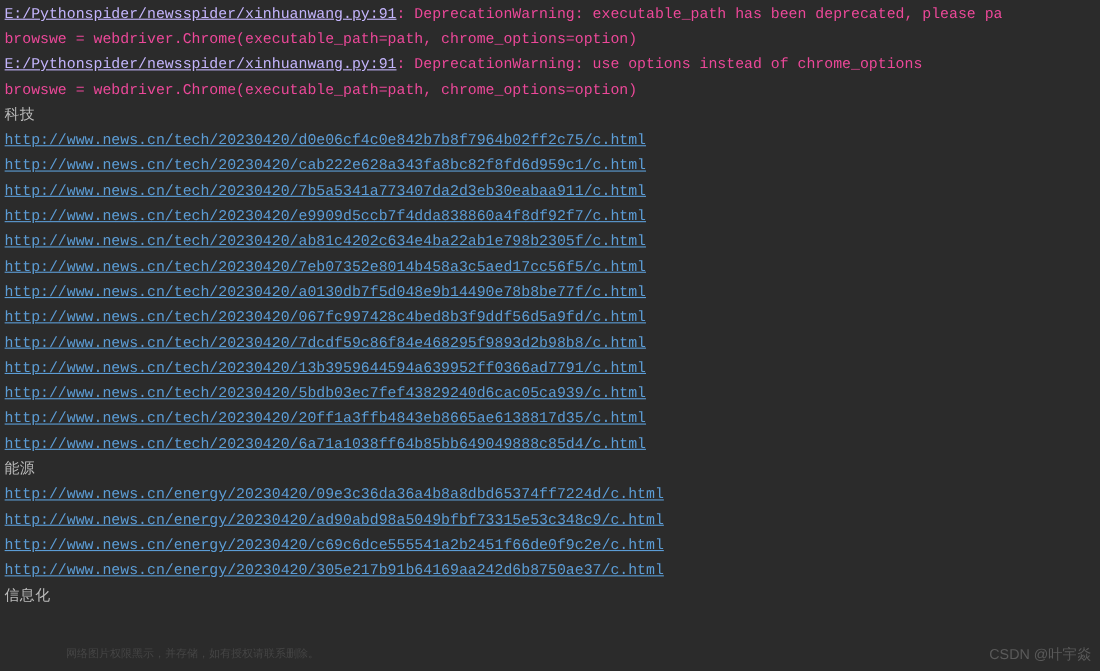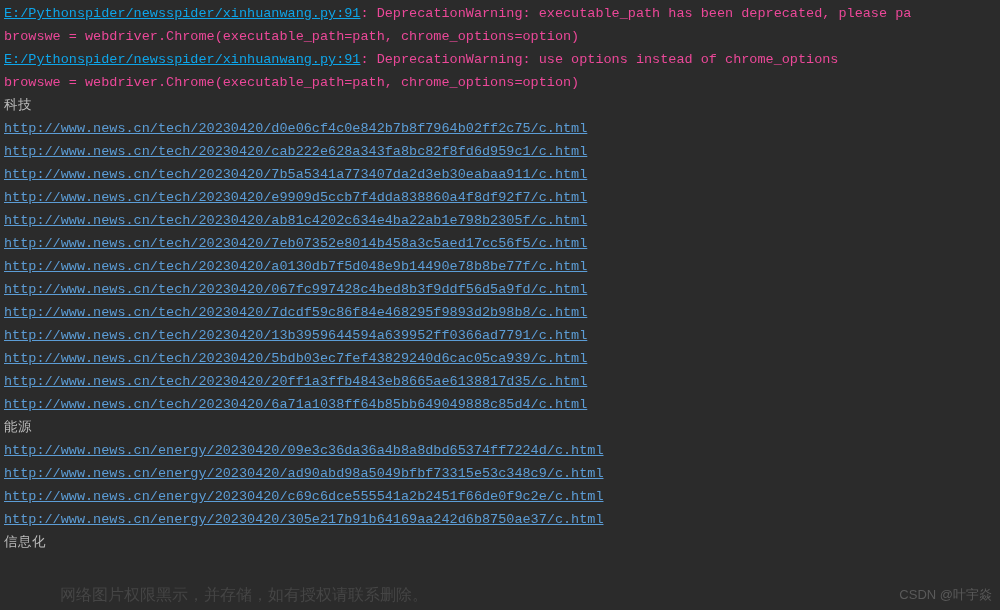--- a/index.html
+++ b/index.html
@@ -11,21 +11,21 @@
       width: 1000px;
       height: 610px;
       overflow: hidden;
       position: relative;
       padding: 2px 4px;
     }
     .warning-line {
       white-space: nowrap;
     }
     .file-path-link {
-      color: #0ea5e9;
+      color: #c4b5fd;
       text-decoration: underline;
       cursor: pointer;
     }
     .warning-text {
       color: #ec4899;
     }
     .section-title {
       color: #bbbbbb;
       letter-spacing: 0.5px;
     }
@@ -48,21 +48,21 @@
       color: #5a5a5a;
       font-size: 13px;
       font-family: sans-serif;
       margin-left: 28px;
     }
     .ghost-text {
       position: absolute;
       bottom: 4px;
       left: 60px;
       color: #454545;
-      font-size: 16px;
+      font-size: 10px;
       font-family: Liberation Sans, sans-serif;
     }
   </style>
 </head>
 <body>
 
 <div id="root">
     <div class="line warning-line"><span class="file-path-link">E:/Pythonspider/newsspider/xinhuanwang.py:91</span><span class="warning-text">: DeprecationWarning: executable_path has been deprecated, please pa</span></div>
     <div class="line"><span class="warning-text">  browswe = webdriver.Chrome(executable_path=path, chrome_options=option)</span></div>
     <div class="line warning-line"><span class="file-path-link">E:/Pythonspider/newsspider/xinhuanwang.py:91</span><span class="warning-text">: DeprecationWarning: use options instead of chrome_options</span></div>

